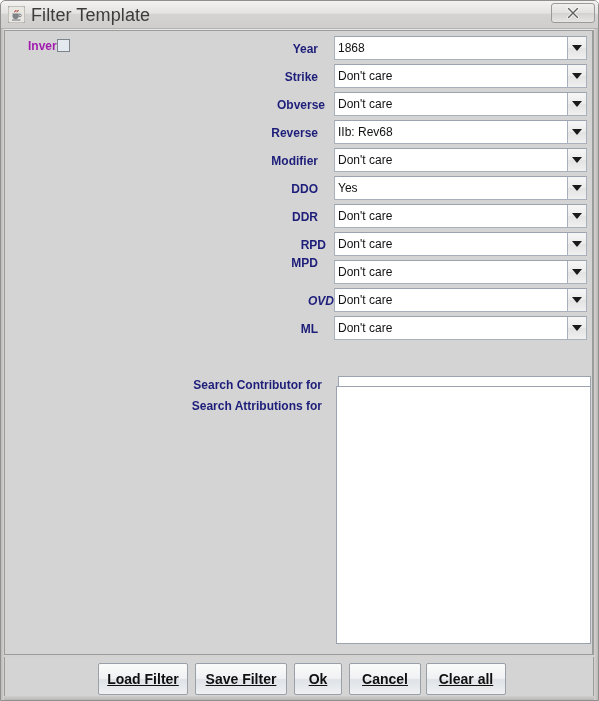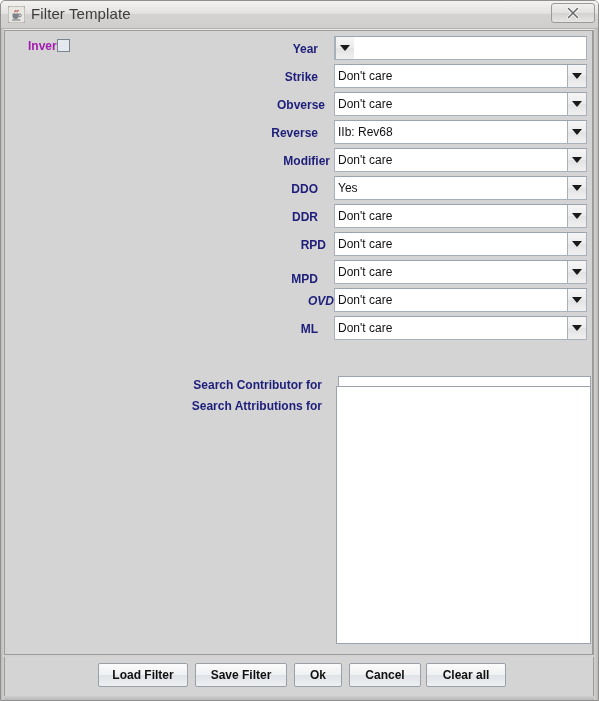--- a/index.html
+++ b/index.html
@@ -33,21 +33,21 @@
     border-top-right-radius: 5px;
   }
   #title-icon {
     position: absolute;
     left: 7px; top: 5px;
     width: 17px; height: 17px;
   }
   #title-text {
     position: absolute;
     left: 30px; top: 4px;
-    font-size: 15px;
+    font-size: 18px;
     color: #3c3c3c;
     letter-spacing: .1px;
     white-space: nowrap;
   }
   #close-button {
     position: absolute;
     right: 5px; top: 2px;
     width: 44px; height: 20px;
     border: 1px solid #9a9a9a;
     border-radius: 3px;
@@ -169,31 +169,32 @@
     position: absolute;
     left: 3px; top: 656px;
     width: 590px; height: 40px;
     background: #d4d4d4;
     border: 1px solid #9c9c9c;
     border-top: none;
   }
   .dlg-button {
     position: absolute;
     top: 6px;
-    height: 24px;
+    height: 32px;
     background: linear-gradient(to bottom, #fbfbfb 0%, #f0f1f3 48%, #dfe2e7 52%, #eef0f2 100%);
     border: 1px solid #9aa0a8;
     border-radius: 2px;
-    font-size: 12px;
+    font-size: 14px;
     font-weight: bold;
     color: #101010;
     display: flex;
     align-items: center;
     justify-content: center;
     white-space: nowrap;
+    text-decoration: underline;
   }
 
   #bottom-edge {
     position: absolute;
     left: 0; bottom: 0;
     width: 599px; height: 4px;
     background: linear-gradient(to bottom, #cfcecc, #b9b8b6);
   }
   #right-edge {
     position: absolute;
@@ -234,20 +235,21 @@
   </div>
 
   <div id="content">
 
     <span id="invert-label">Invert</span>
     <div id="invert-checkbox"></div>
 
     <div id="combo-rows">
         <span class="row-label" style="position: absolute; top: 5px; left: 0px; width: 329px;">Year</span>
         <div class="combo" style="top: 5px;">
+          <div class="combo-value">1868</div>
           <div class="combo-arrow">
             <i></i>
           </div>
         </div>
         <span class="row-label" style="position: absolute; top: 33px; left: 0px; width: 329px;">Strike</span>
         <div class="combo" style="top: 33px;">
           <div class="combo-value">Don't care</div>
           <div class="combo-arrow">
             <i></i>
           </div>
@@ -259,21 +261,21 @@
             <i></i>
           </div>
         </div>
         <span class="row-label" style="position: absolute; top: 89px; left: 0px; width: 329px;">Reverse</span>
         <div class="combo" style="top: 89px;">
           <div class="combo-value">IIb: Rev68</div>
           <div class="combo-arrow">
             <i></i>
           </div>
         </div>
-        <span class="row-label" style="position: absolute; top: 117px; left: 12px; width: 329px;">Modifier</span>
+        <span class="row-label" style="position: absolute; top: 117px; left: 0px; width: 329px;">Modifier</span>
         <div class="combo" style="top: 117px;">
           <div class="combo-value">Don't care</div>
           <div class="combo-arrow">
             <i></i>
           </div>
         </div>
         <span class="row-label" style="position: absolute; top: 145px; left: 0px; width: 329px;">DDO</span>
         <div class="combo" style="top: 145px;">
           <div class="combo-value">Yes</div>
           <div class="combo-arrow">
@@ -287,21 +289,21 @@
             <i></i>
           </div>
         </div>
         <span class="row-label" style="position: absolute; top: 201px; left: 8px; width: 329px;">RPD</span>
         <div class="combo" style="top: 201px;">
           <div class="combo-value">Don't care</div>
           <div class="combo-arrow">
             <i></i>
           </div>
         </div>
-        <span class="row-label" style="position: absolute; top: 235px; left: 0px; width: 329px;">MPD</span>
+        <span class="row-label" style="position: absolute; top: 219px; left: 0px; width: 329px;">MPD</span>
         <div class="combo" style="top: 229px;">
           <div class="combo-value">Don't care</div>
           <div class="combo-arrow">
             <i></i>
           </div>
         </div>
         <span class="row-label" style="position: absolute; top: 257px; left: 16px; width: 329px; font-style: italic;">OVD</span>
         <div class="combo" style="top: 257px;">
           <div class="combo-value">Don't care</div>
           <div class="combo-arrow">

